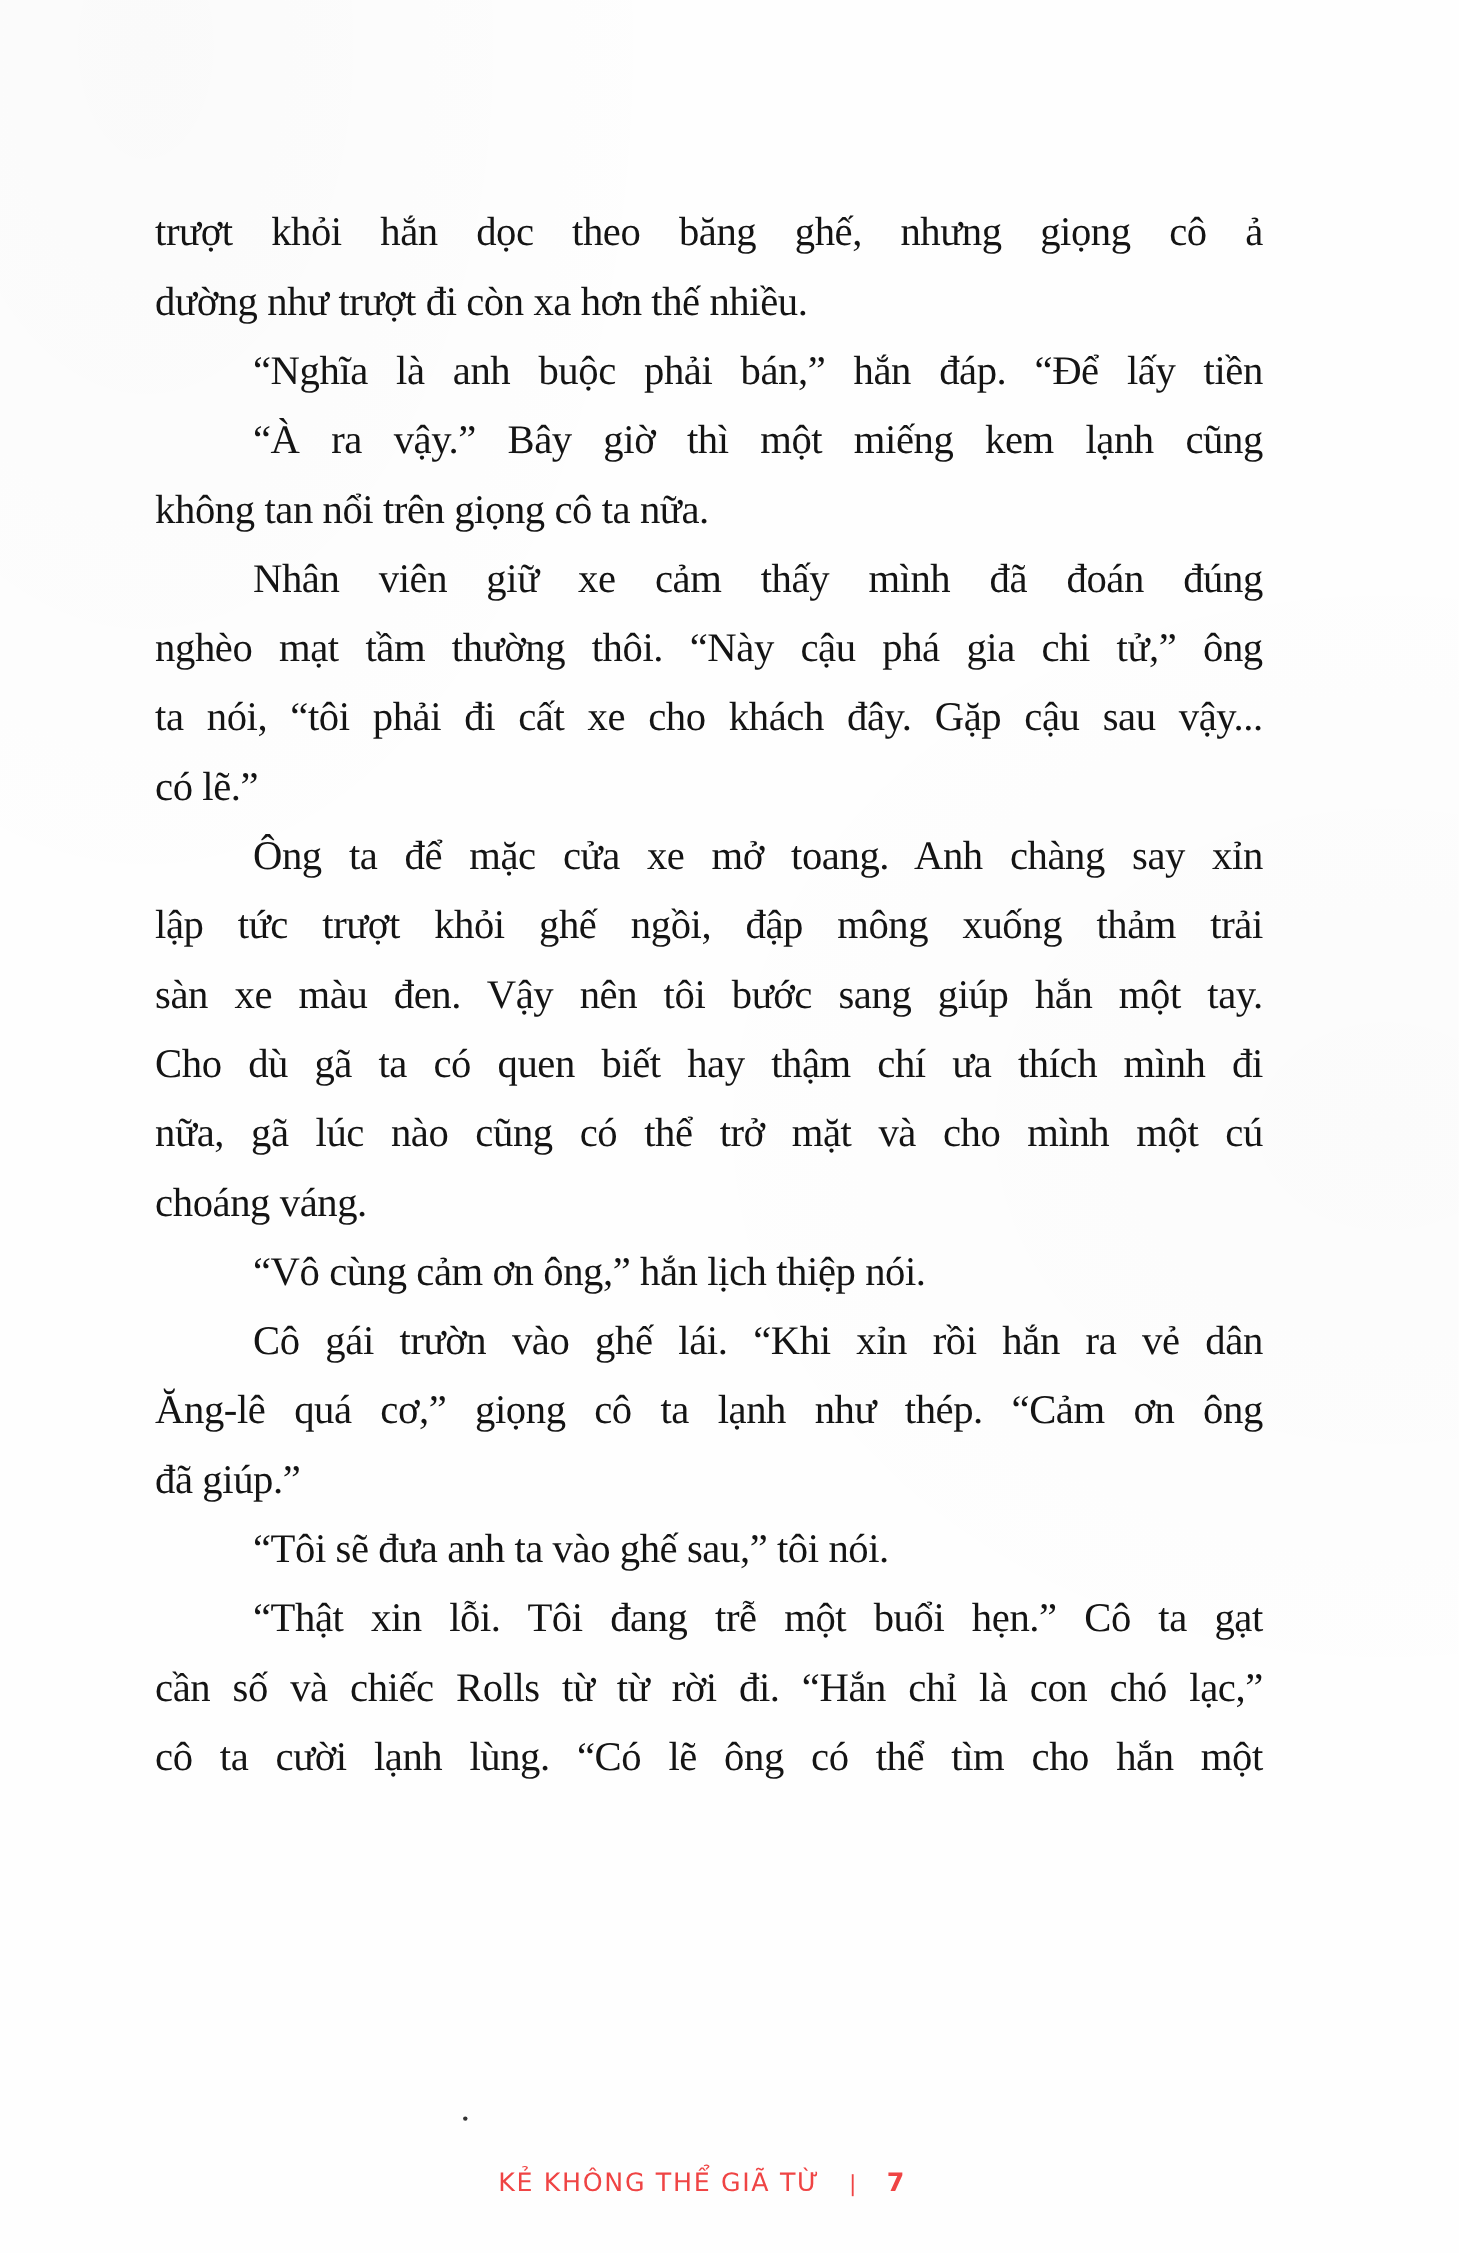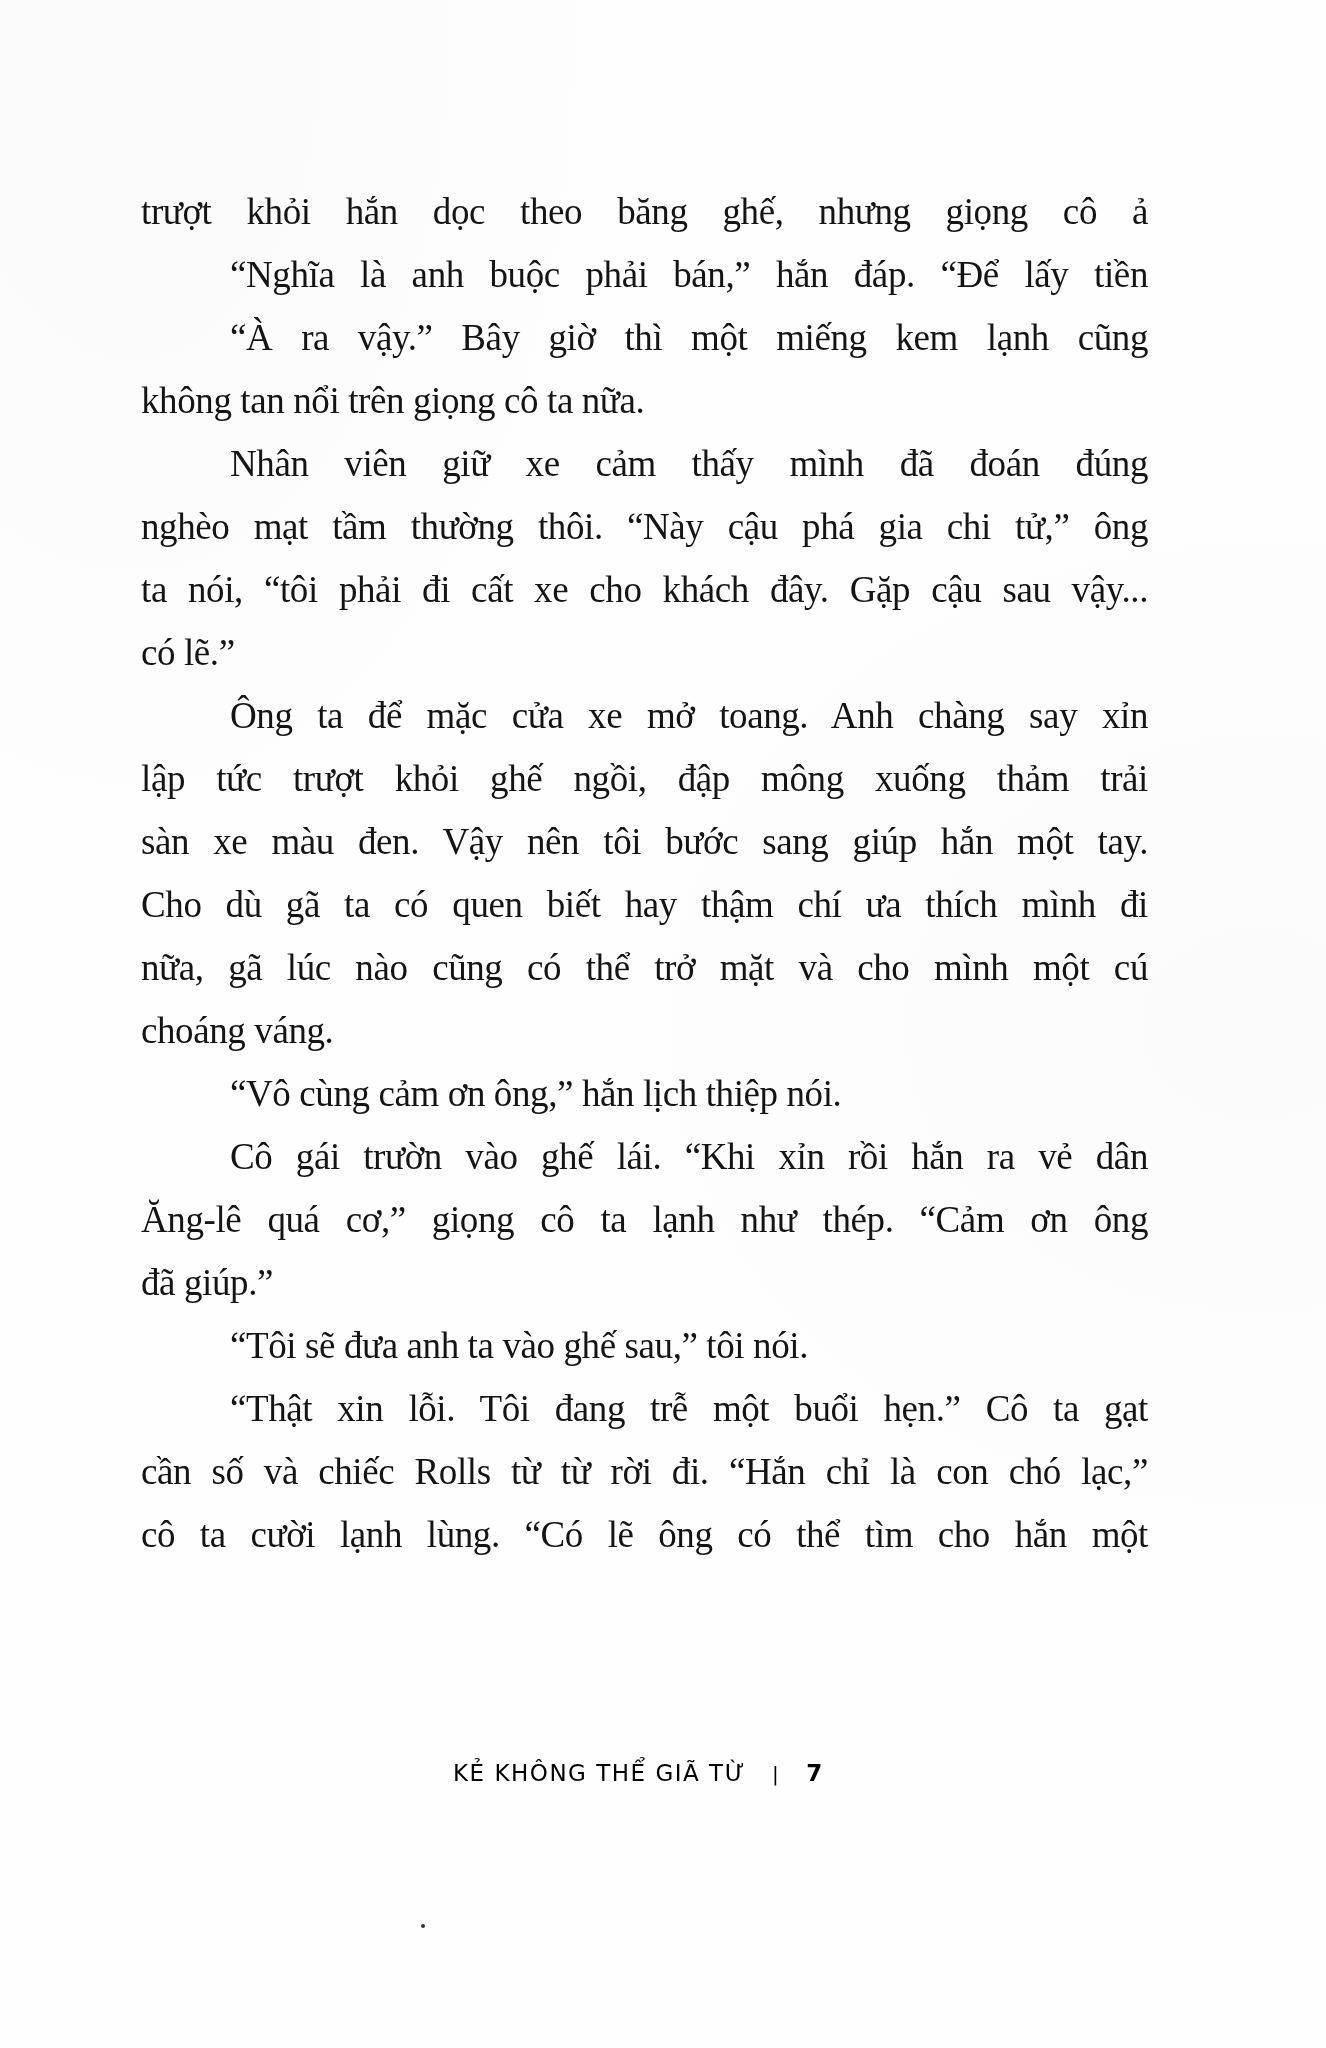--- a/index.html
+++ b/index.html
@@ -42,28 +42,28 @@
     .line.last {
       text-align: left;
       text-align-last: left;
     }
     .line.indent {
       padding-left: 89px;
     }
     .footer {
       position: absolute;
       left: 453px;
-      top: 1760px;
+      top: 1972px;
       height: 40px;
       display: flex;
       align-items: baseline;
       font-family: "DejaVu Sans", "Liberation Sans", sans-serif;
       font-size: 23px;
       letter-spacing: 1.5px;
-      color: #000000;
+      color: #ef4444;
     }
     .footer .title {
       font-weight: normal;
     }
     .footer .sep {
       margin-left: 26px;
       margin-right: 26px;
       font-size: 20px;
     }
     .footer .num {
@@ -89,20 +89,21 @@
     }
   </style>
 </head>
 <body>
 
 <div class="page">
   <div class="bleed"></div>
 
   <div class="text-block">
     <div class="line" style="white-space: normal;">trượt khỏi hắn dọc theo băng ghế, nhưng giọng cô ả</div>
+    <div class="line last" style="white-space: normal;">dường như trượt đi còn xa hơn thế nhiều.</div>
     <div class="line indent" style="white-space: normal;">“Nghĩa là anh buộc phải bán,” hắn đáp. “Để lấy tiền</div>
     <div class="line indent" style="white-space: normal;">“À ra vậy.” Bây giờ thì một miếng kem lạnh cũng</div>
     <div class="line last" style="white-space: normal;">không tan nổi trên giọng cô ta nữa.</div>
     <div class="line indent" style="white-space: normal;">Nhân viên giữ xe cảm thấy mình đã đoán đúng</div>
     <div class="line" style="white-space: normal;">nghèo mạt tầm thường thôi. “Này cậu phá gia chi tử,” ông</div>
     <div class="line" style="white-space: normal;">ta nói, “tôi phải đi cất xe cho khách đây. Gặp cậu sau vậy...</div>
     <div class="line last" style="white-space: normal;">có lẽ.”</div>
     <div class="line indent" style="white-space: normal;">Ông ta để mặc cửa xe mở toang. Anh chàng say xỉn</div>
     <div class="line" style="white-space: normal;">lập tức trượt khỏi ghế ngồi, đập mông xuống thảm trải</div>
     <div class="line" style="white-space: normal;">sàn xe màu đen. Vậy nên tôi bước sang giúp hắn một tay.</div>

